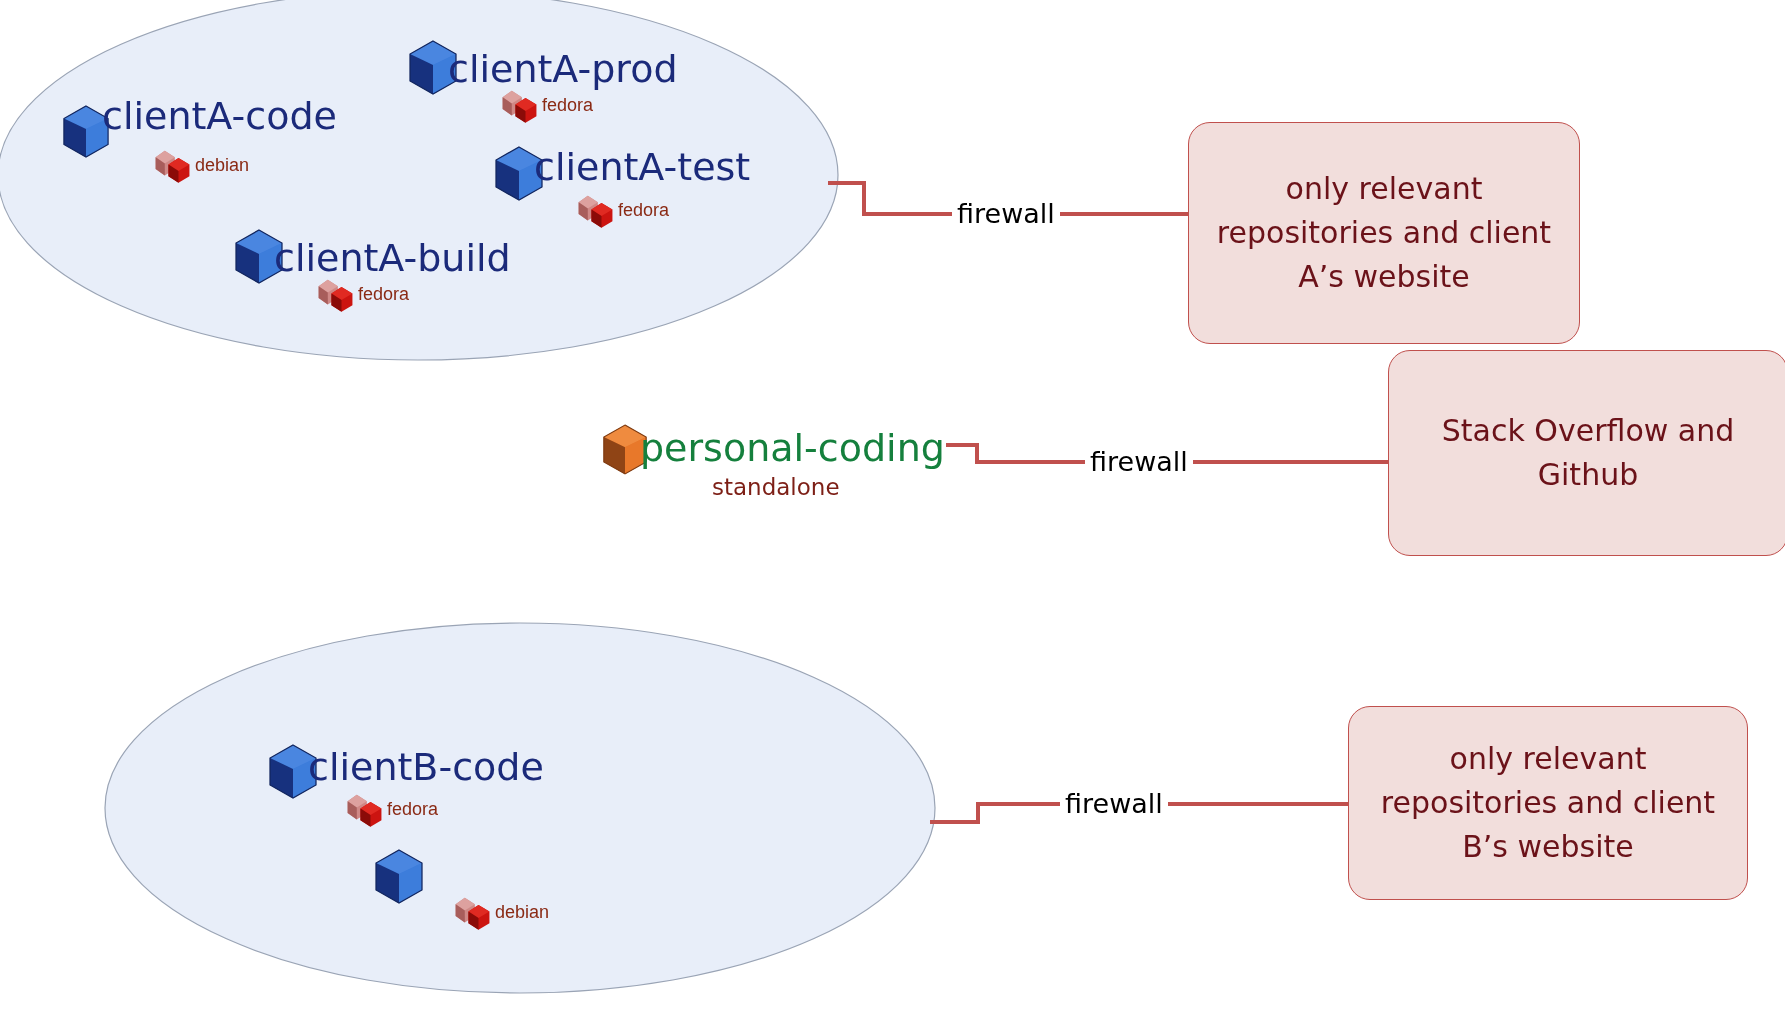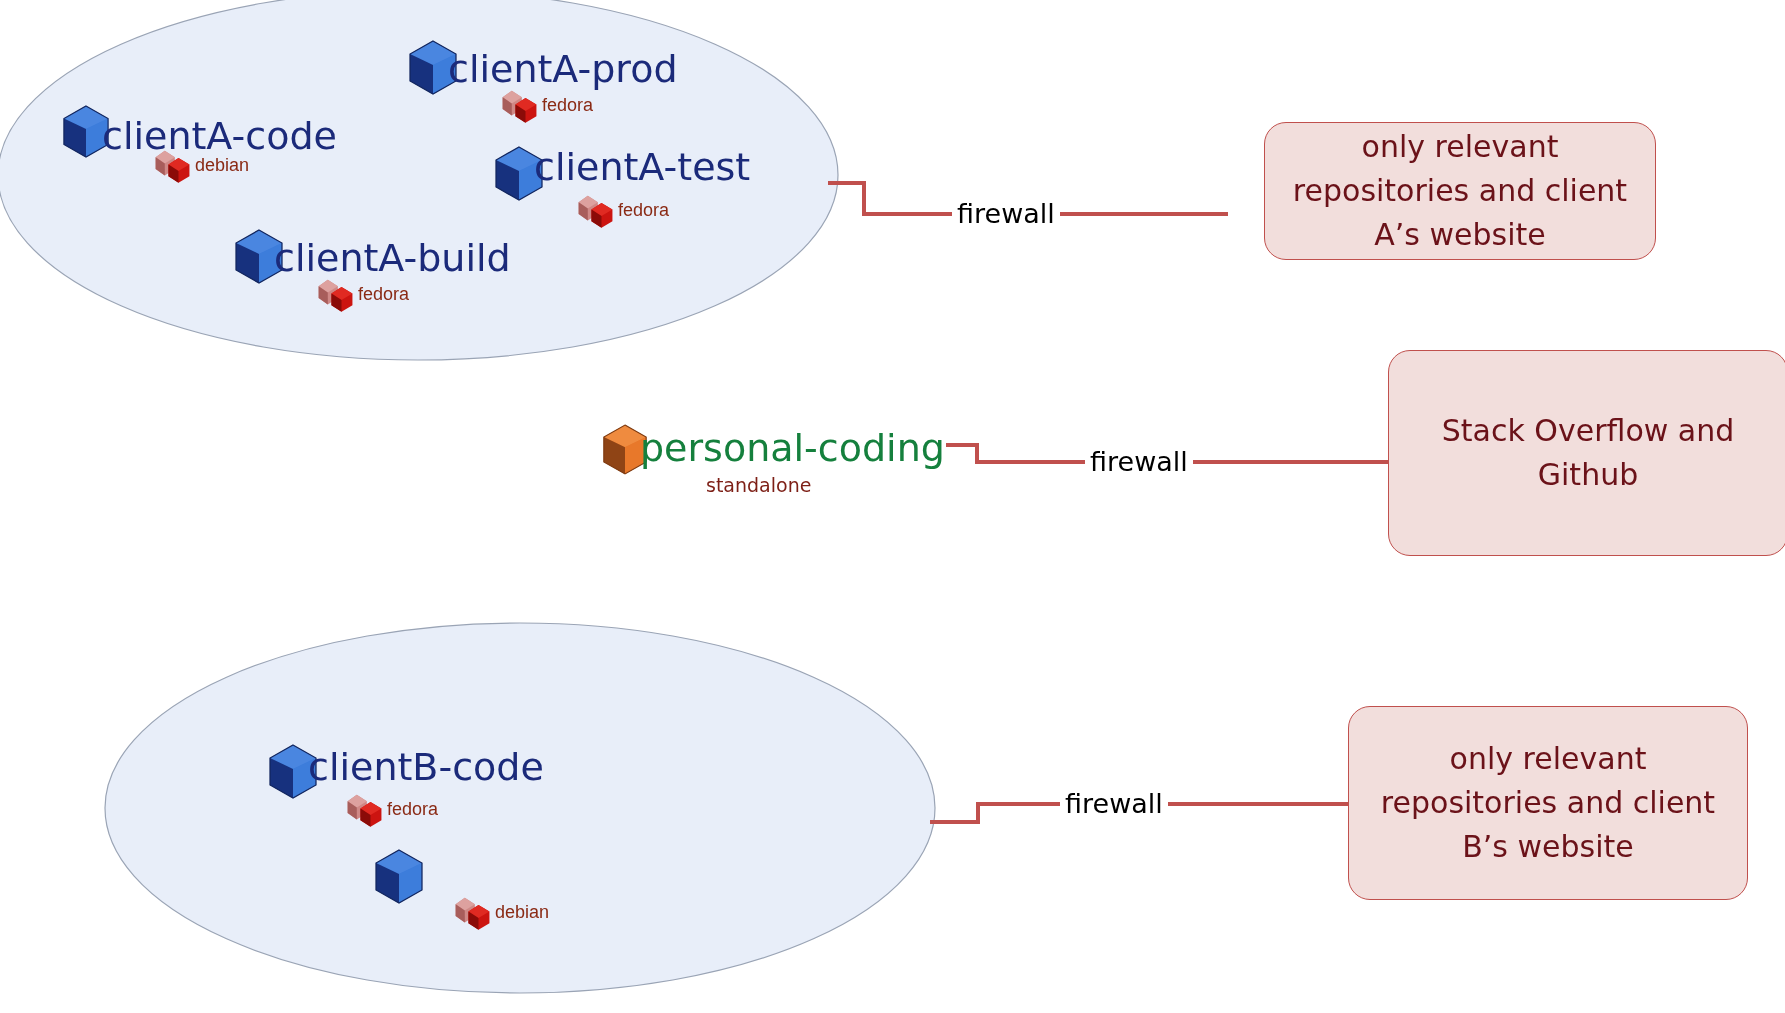--- a/index.html
+++ b/index.html
@@ -31,23 +31,24 @@
     color:#8a2a15;
     font-size:18px;
     line-height:21px;
     margin-left:1px;
     font-family:Liberation Sans, sans-serif;
     text-align:right;
   }
   .standalone-label{
     position:absolute;
     color:#7d1f16;
-    font-size:19px;
-    white-space:nowrap;
-    font-family:"DejaVu Sans","Liberation Sans",sans-serif;
+    font-size:23px;
+    white-space:nowrap;
+    font-family:"DejaVu Sans","Liberation Sans",sans-serif;
+    margin-left:6px;
   }
 
   
   .callout{
     position:absolute;
     background:#f2dedc;
     border:1.6px solid #c0504d;
     border-radius:22px;
     box-sizing:border-box;
     display:flex;align-items:center;justify-content:center;
@@ -142,21 +143,21 @@
     <use href="#cube-os" x="452" y="893" width="42" height="37"></use>
   </svg>
 
   <div class="node" style="left:452px;top:49px;">
     <span class="node-label">clientA-prod</span>
   </div>
   <div class="os-row" style="left:541px;top:95px;">
     <span class="os-label">fedora</span>
   </div>
 
-  <div class="node" style="left:106px;top:116px;">
+  <div class="node" style="left:106px;top:96px;">
     <span class="node-label">clientA-code</span>
   </div>
   <div class="os-row" style="left:194px;top:155px;">
     <span class="os-label">debian</span>
   </div>
 
   <div class="node" style="left:538px;top:147px;">
     <span class="node-label">clientA-test</span>
   </div>
   <div class="os-row" style="left:617px;top:200px;">
@@ -183,19 +184,19 @@
   </div>
 
   <div class="os-row" style="left:494px;top:902px;">
     <span class="os-label">debian</span>
   </div>
 
   <div class="fw-label" style="left:952px;top:198px;">firewall</div>
   <div class="fw-label" style="left:1085px;top:446px;">firewall</div>
   <div class="fw-label" style="left:1060px;top:788px;">firewall</div>
 
-  <div class="callout" style="left:1264px;top:122px;width:392px;height:138px;">only relevant repositories and client A’s website</div>
+  <div class="callout" style="left:1188px;top:122px;width:392px;height:222px;">only relevant repositories and client A’s website</div>
 
   <div class="callout" style="left:1388px;top:350px;width:400px;height:206px;">Stack Overflow and Github</div>
 
   <div class="callout" style="left:1348px;top:706px;width:400px;height:194px;">only relevant repositories and client B’s website</div>
 
 </div>
 
 </body></html>

